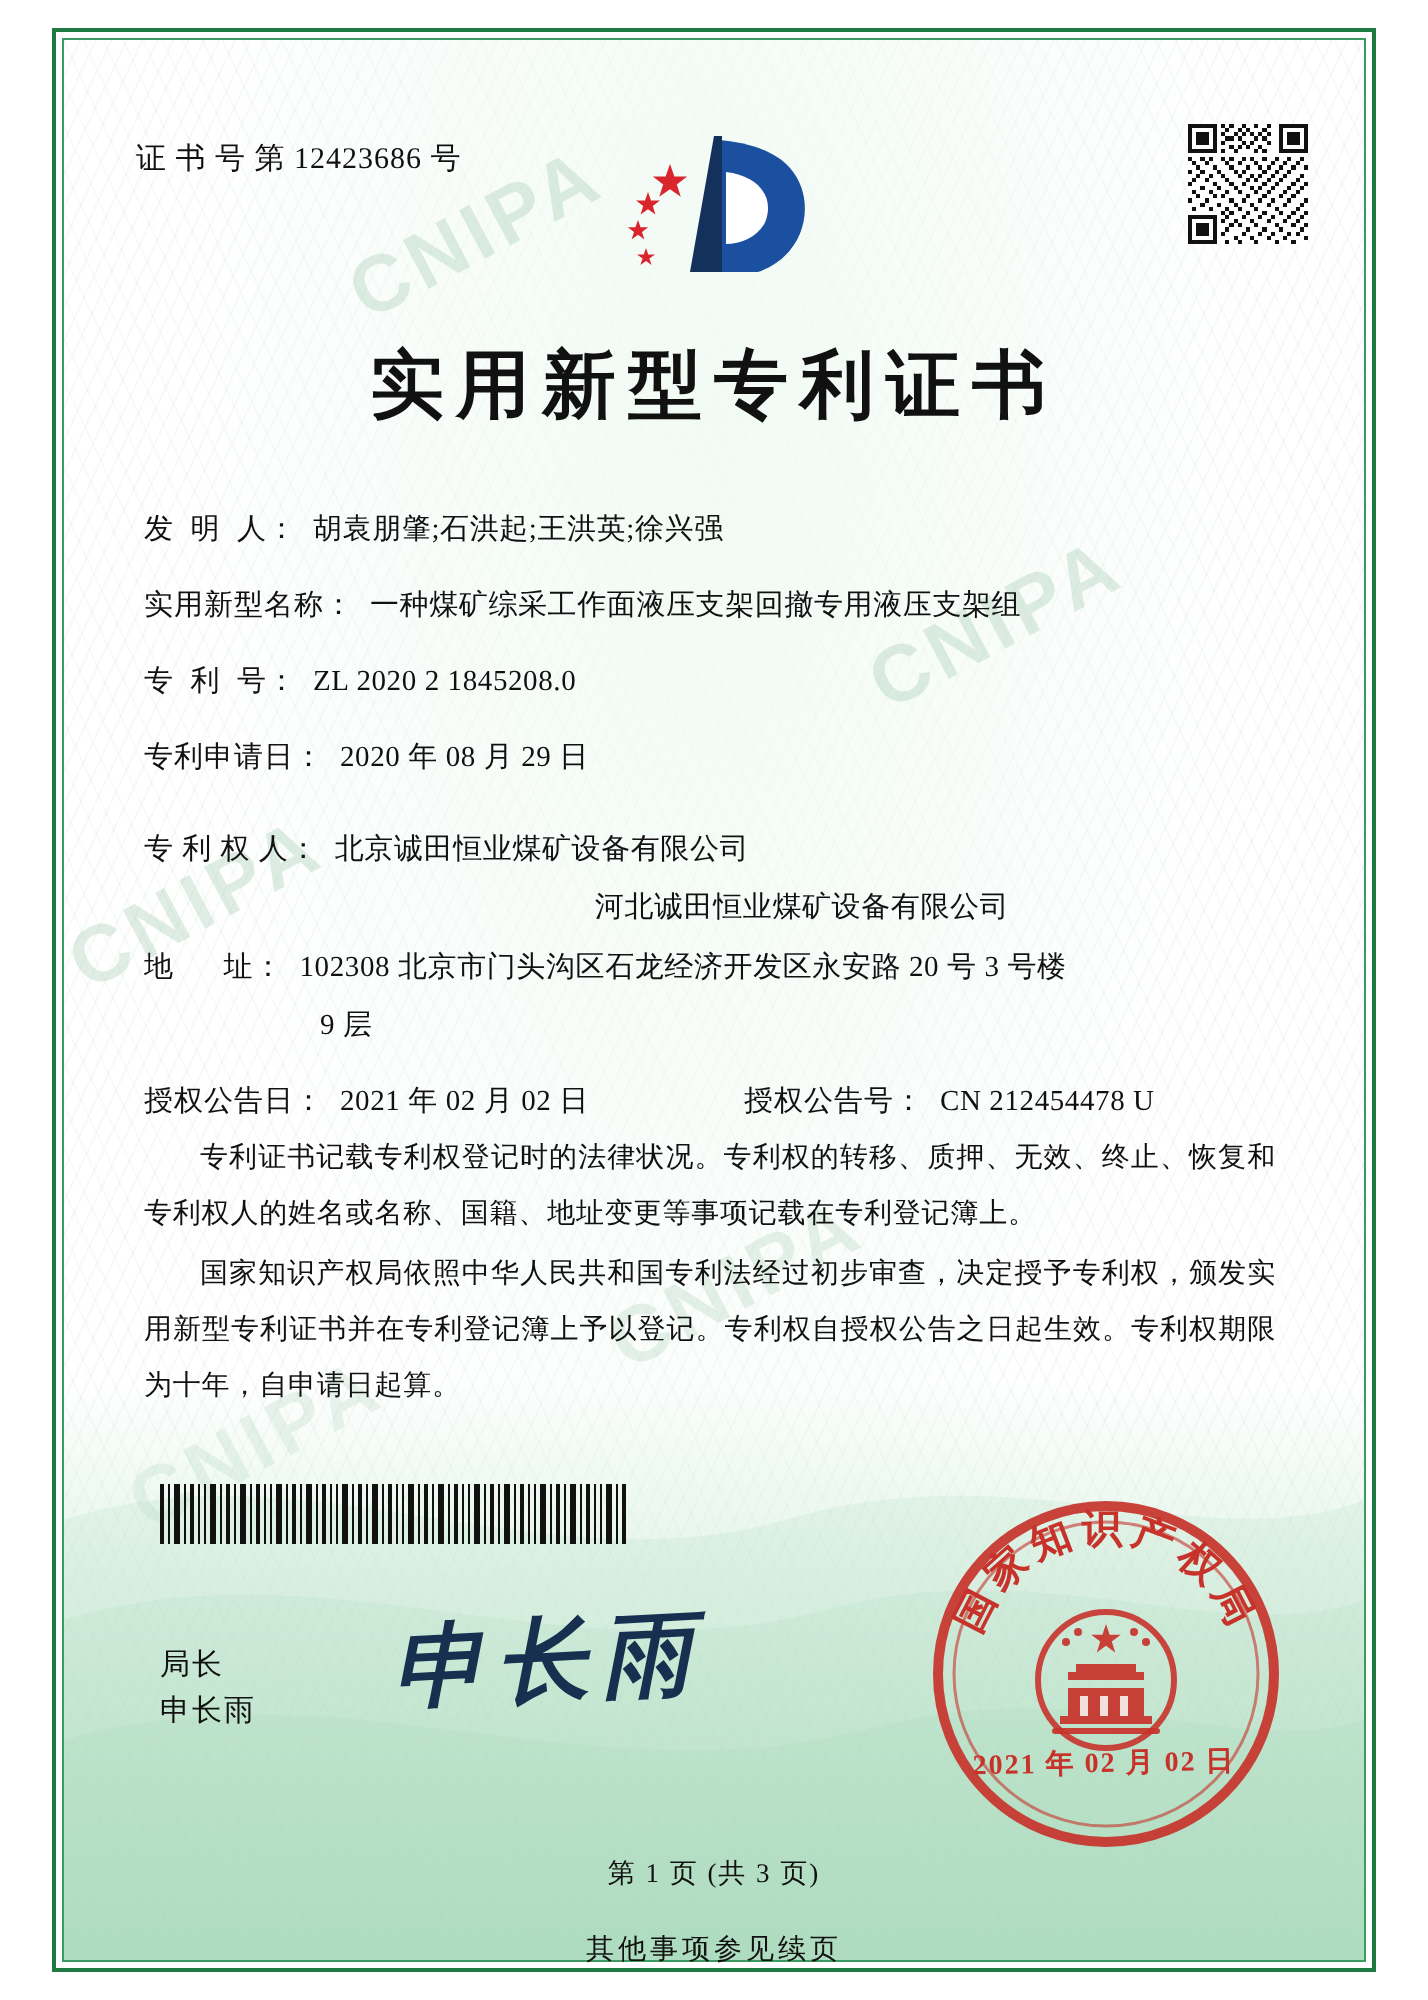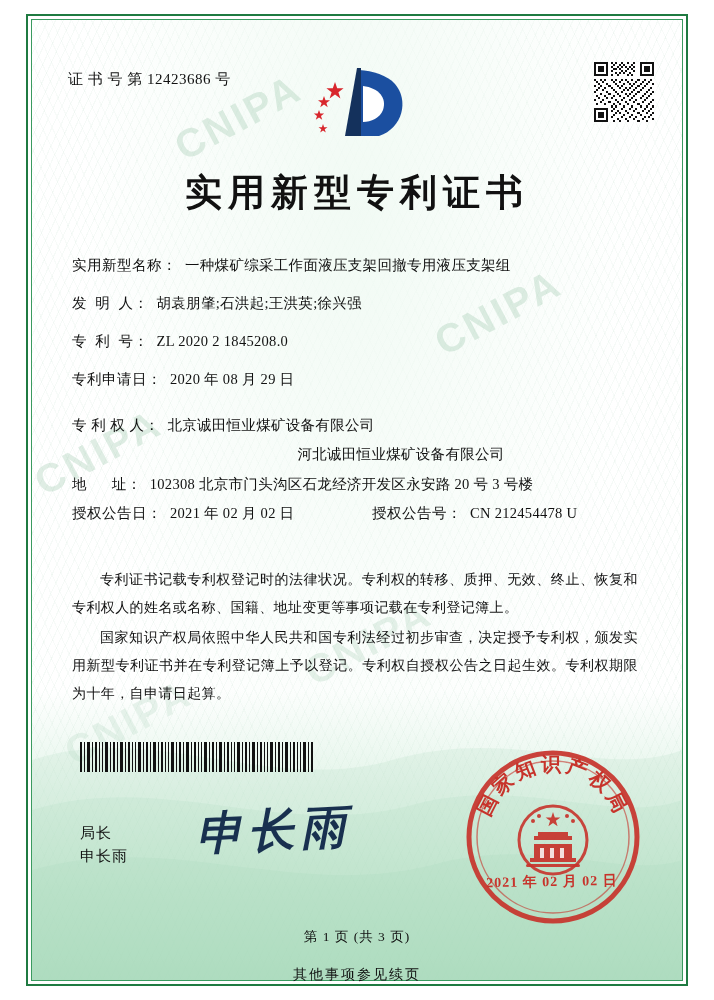--- a/index.html
+++ b/index.html
@@ -499,27 +499,27 @@
       <polygon points="20,46 21.3,49.6 25.1,49.6 22,52 23.2,55.7 20,53.4 16.8,55.7 18,52 14.9,49.6 18.7,49.6"></polygon>
       <polygon points="24,60 25.1,63.2 28.5,63.2 25.7,65.2 26.8,68.5 24,66.5 21.2,68.5 22.3,65.2 19.5,63.2 22.9,63.2"></polygon>
     </g>
   </svg>
 
   <div class="cert-title">实用新型专利证书</div>
 
   <div class="fields">
 
     <div class="frow">
+      <span class="flabel">发  明  人：</span>
+      <span class="fvalue">胡袁朋肇;石洪起;王洪英;徐兴强</span>
+    </div>
+
+    <div class="frow">
       <span class="flabel">实用新型名称：</span>
       <span class="fvalue">一种煤矿综采工作面液压支架回撤专用液压支架组</span>
-    </div>
-
-    <div class="frow">
-      <span class="flabel">发  明  人：</span>
-      <span class="fvalue">胡袁朋肇;石洪起;王洪英;徐兴强</span>
     </div>
 
     <div class="frow">
       <span class="flabel">专  利  号：</span>
       <span class="fvalue">ZL 2020 2 1845208.0</span>
     </div>
 
     <div class="frow" style="margin-bottom:18px;">
       <span class="flabel">专利申请日：</span>
       <span class="fvalue">2020 年 08 月 29 日</span>
@@ -528,20 +528,21 @@
     <div class="frow" style="margin-bottom:2px;">
       <span class="flabel">专 利 权 人：</span>
       <span class="fvalue">北京诚田恒业煤矿设备有限公司</span>
     </div>
     <div class="sub-line" style="margin-bottom:2px;text-align:center;">河北诚田恒业煤矿设备有限公司</div>
 
     <div class="frow" style="margin-bottom:2px;">
       <span class="flabel">地      址：</span>
       <span class="fvalue">102308 北京市门头沟区石龙经济开发区永安路 20 号 3 号楼</span>
     </div>
+    <div class="sub-line" style="margin-bottom:10px;">9 层</div>
 
     <div class="row-split">
       <div class="split-left">
         <span class="flabel">授权公告日：</span>
         <span class="fvalue2">2021 年 02 月 02 日</span>
       </div>
       <div class="split-right">
         <span class="flabel">授权公告号：</span>
         <span class="fvalue2">CN 212454478 U</span>
       </div>

